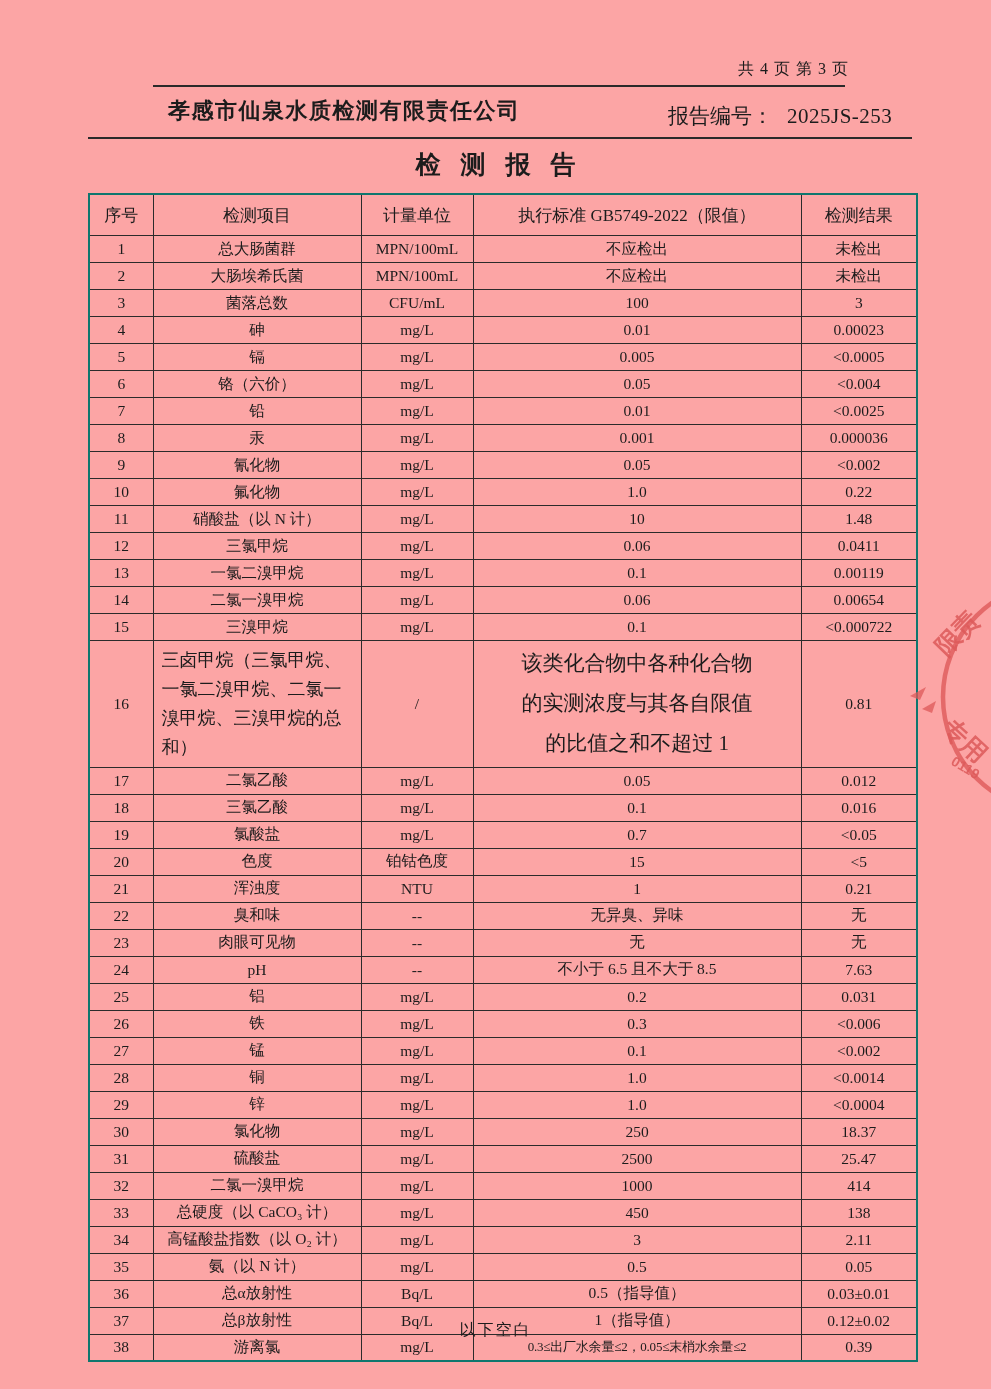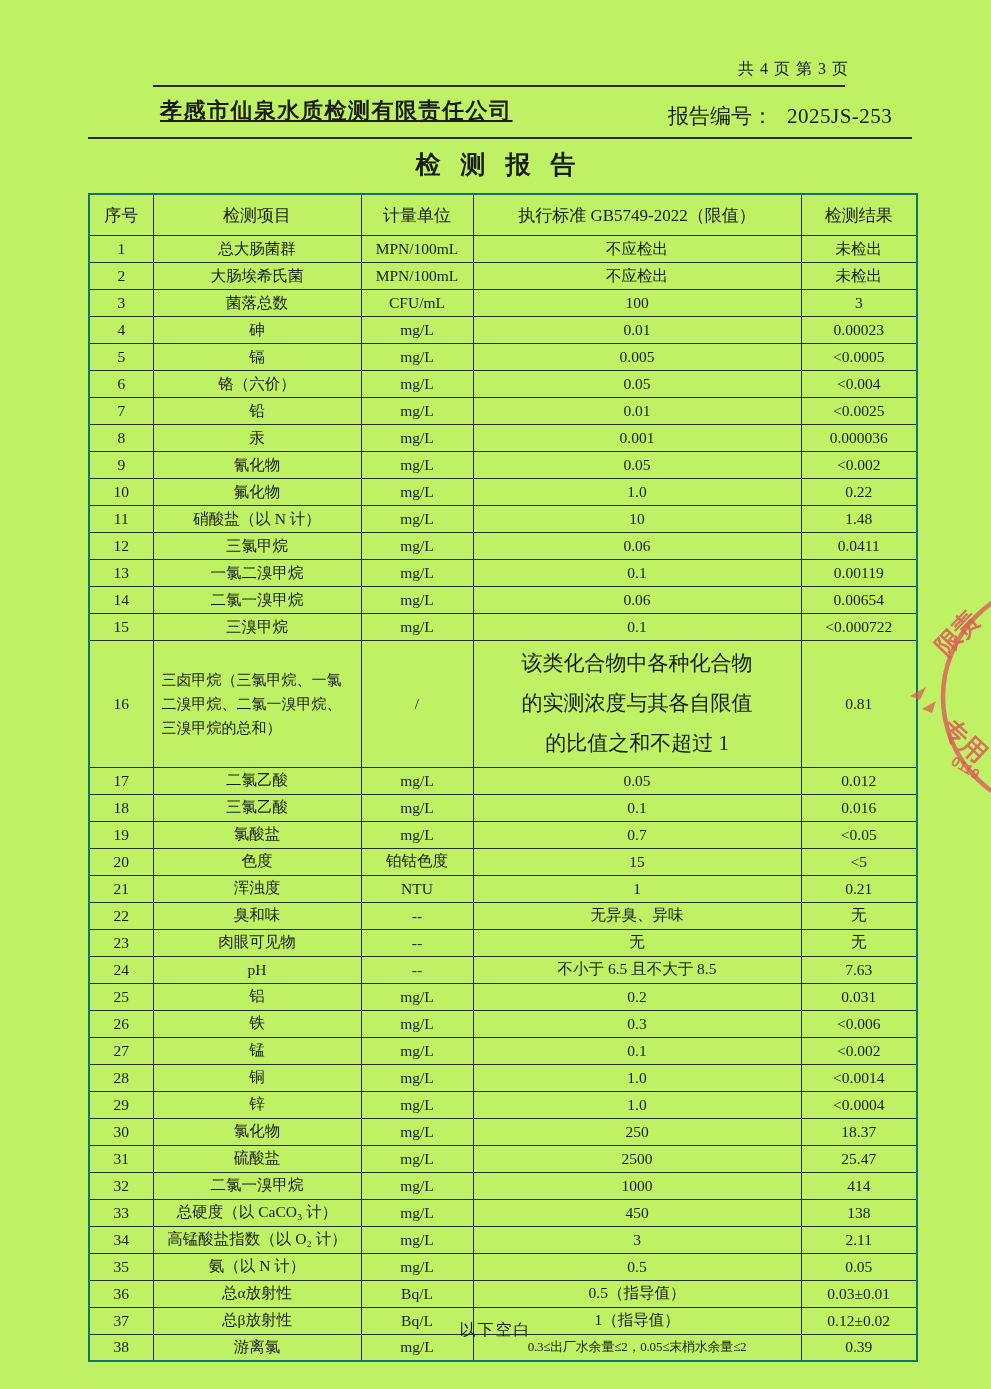--- a/index.html
+++ b/index.html
@@ -1,36 +1,35 @@
 <!DOCTYPE html>
 <html><head>
 <meta charset="utf-8">
 <style>
   html,body { margin:0; padding:0; background:#d8d8d8; }
   .page {
     position:relative;
     width:991px; height:1389px;
     margin:0 auto;
-    background:#bef264;
+    background:#fca5a5;
     overflow:hidden;
     color:#1c1c1c;
     font-family:"Liberation Serif","DejaVu Serif",serif;
   }
   .page-info {
     position:absolute; top:59px; left:738px;
     font-size:16px; letter-spacing:1px;
   }
   .rule { position:absolute; background:#2a2a2a; }
   .rule-top { top:85px; left:153px; width:692px; height:2px; }
   .rule-mid { top:137px; left:88px; width:824px; height:2px; }
   .company-name {
-    position:absolute; top:96px; left:160px;
+    position:absolute; top:96px; left:168px;
     font-size:22px; font-weight:bold; letter-spacing:1.5px;
     font-family:"Liberation Sans","DejaVu Sans",sans-serif;
-    text-decoration:underline;
   }
   .report-no { position:absolute; top:102px; left:668px; font-size:21px; }
   .report-no .val { margin-left:14px; letter-spacing:0.5px; }
   .doc-title {
     position:absolute; top:148px; left:0; width:100%;
     text-align:center; font-size:25px; font-weight:bold;
     letter-spacing:20px; text-indent:20px;
     font-family:Liberation Serif, serif;
   }
   table.report-table {
@@ -43,21 +42,21 @@
     border:1px solid #2b2b2b;
     padding:1px 2px;
     overflow:hidden;
   }
   .report-table thead th {
     height:38px; font-weight:normal; font-size:17px;
   }
   .report-table tbody tr { height:27px; }
   .report-table tbody tr.tall { height:84px; }
   .report-table tbody tr.tall td:nth-child(2) {
-    text-align:left; padding:3px 8px; line-height:1.6; font-size:15px;
+    text-align:left; padding:3px 8px; line-height:1.6; font-size:18px;
   }
   .report-table tbody tr.tall td:nth-child(4) {
     padding:3px 40px; line-height:1.9; font-size:21px;
   }
   .report-table tbody tr.small-standard td:nth-child(4) {
     font-size:13px; letter-spacing:-0.2px; padding:1px 15px;
   }
   .footer-note {
     position:absolute; top:1320px; left:0; width:100%;
     text-align:center; font-size:16px; letter-spacing:2px;

